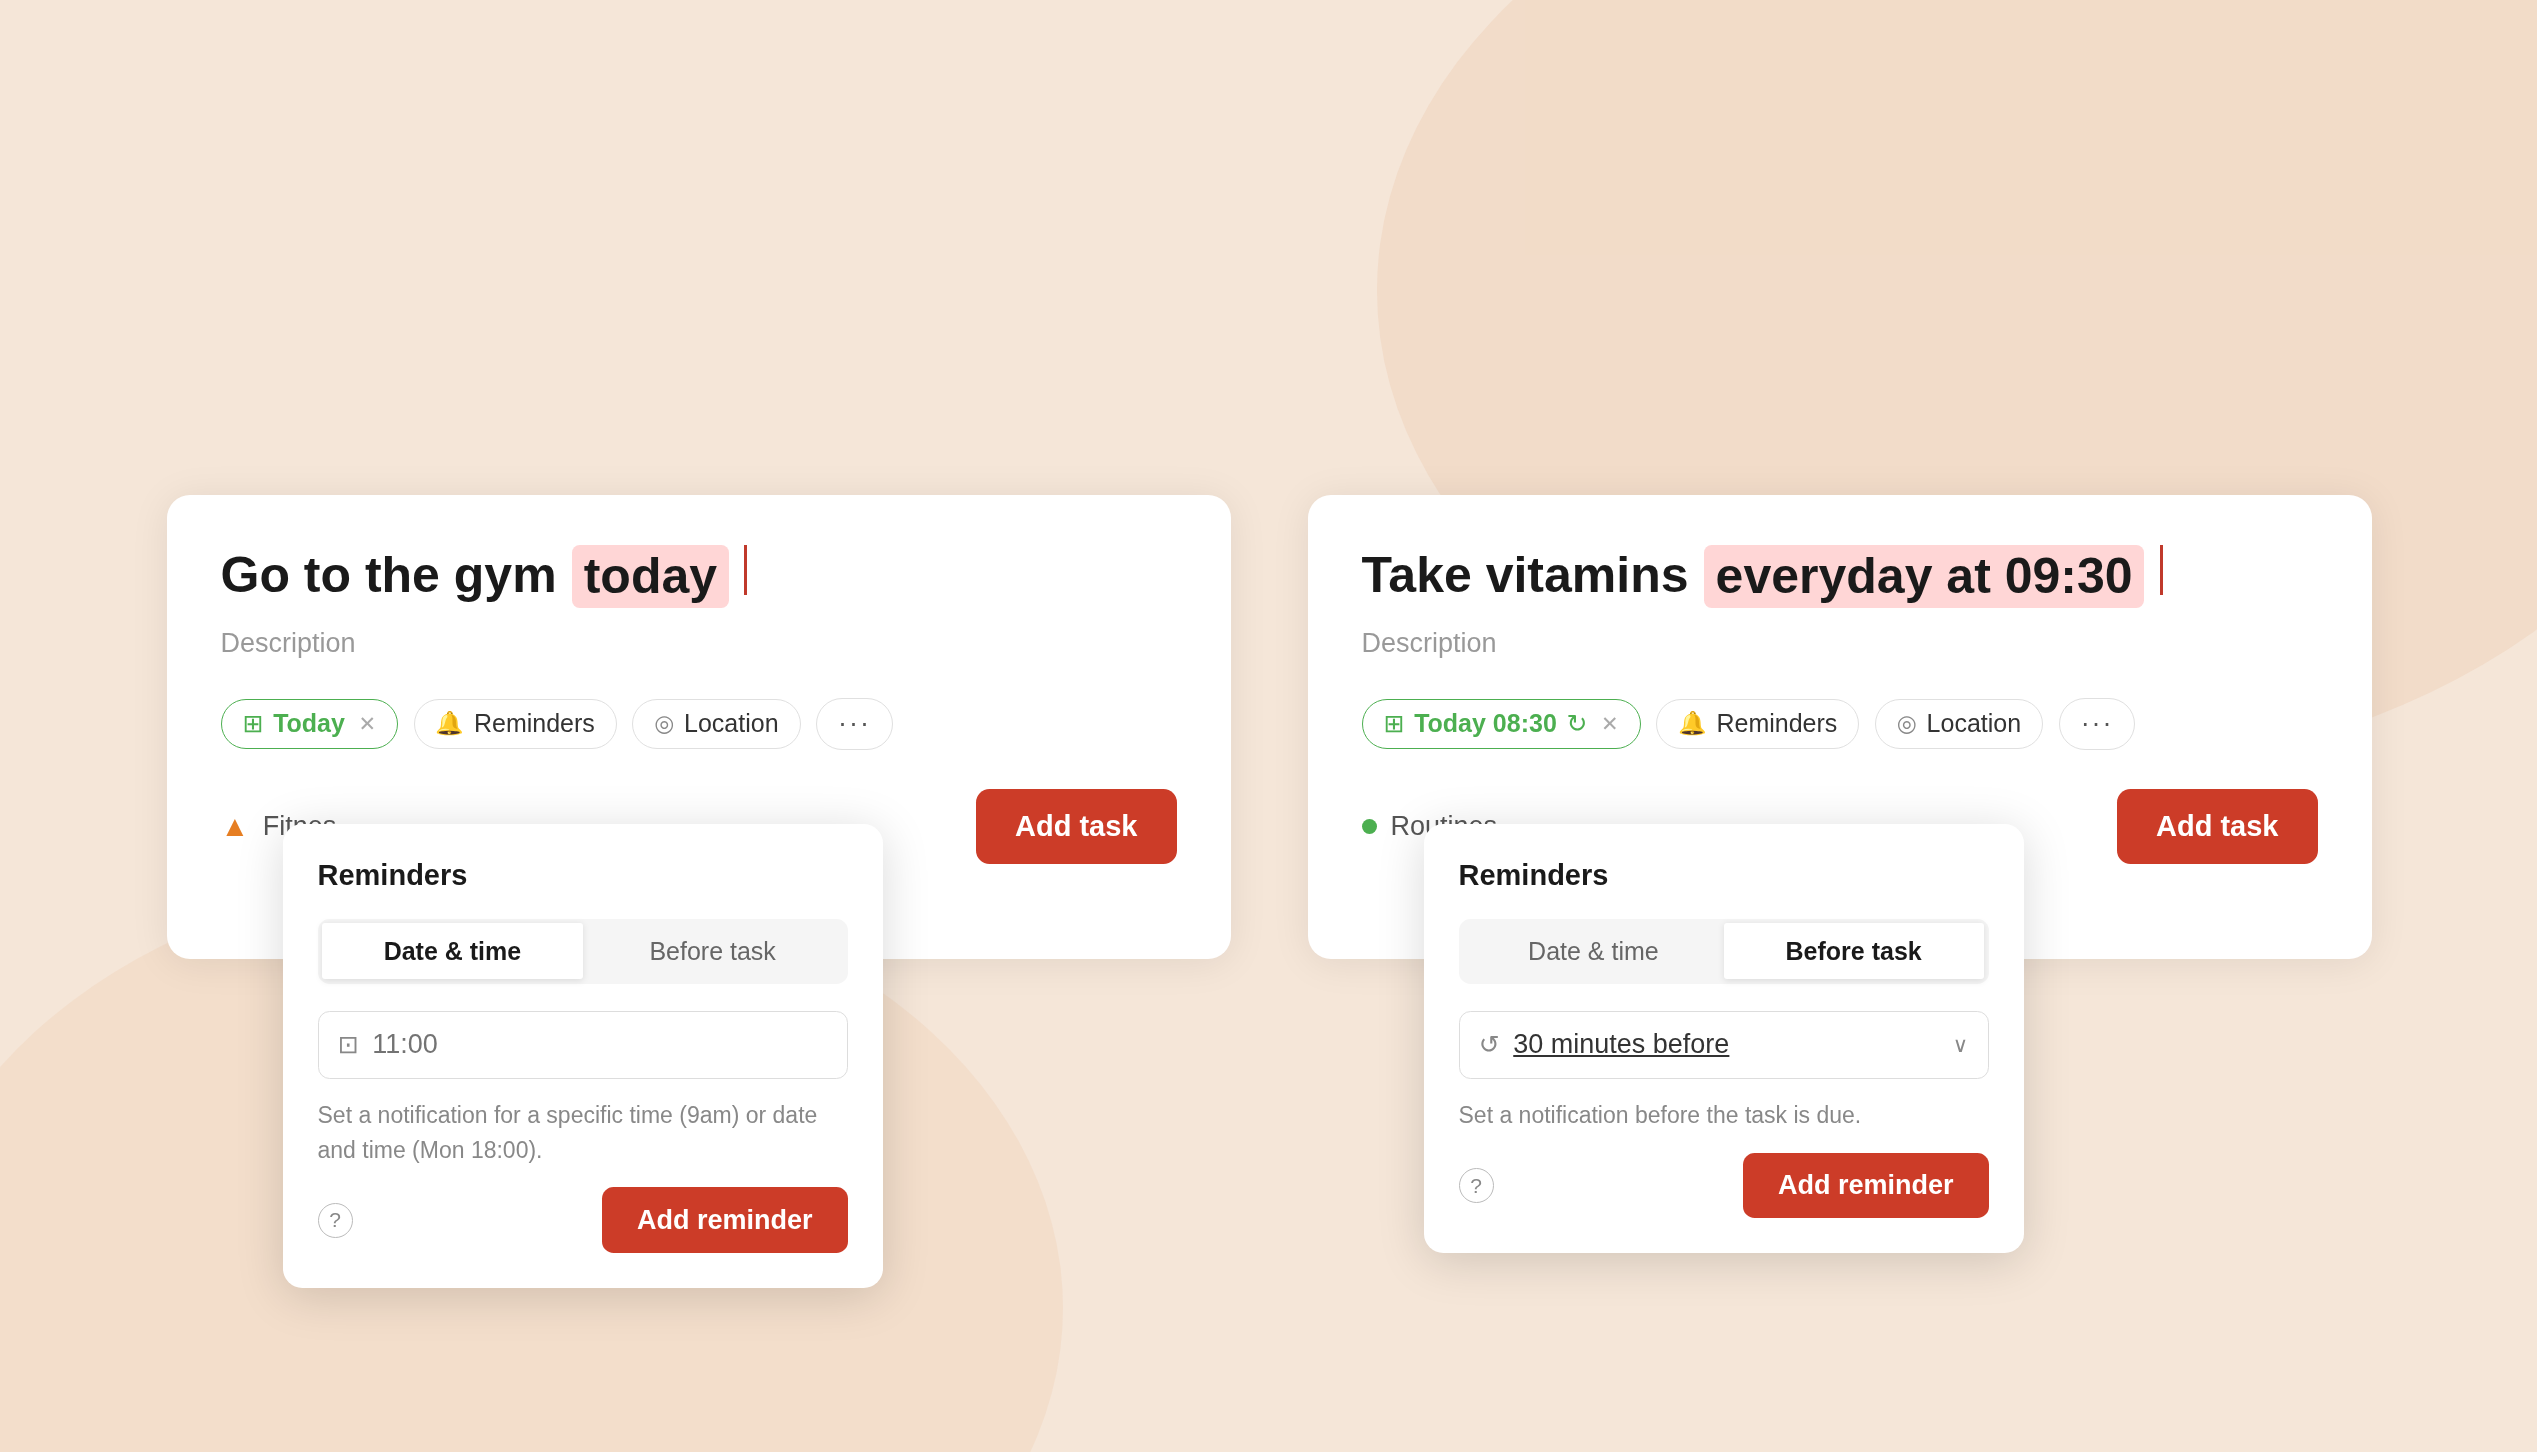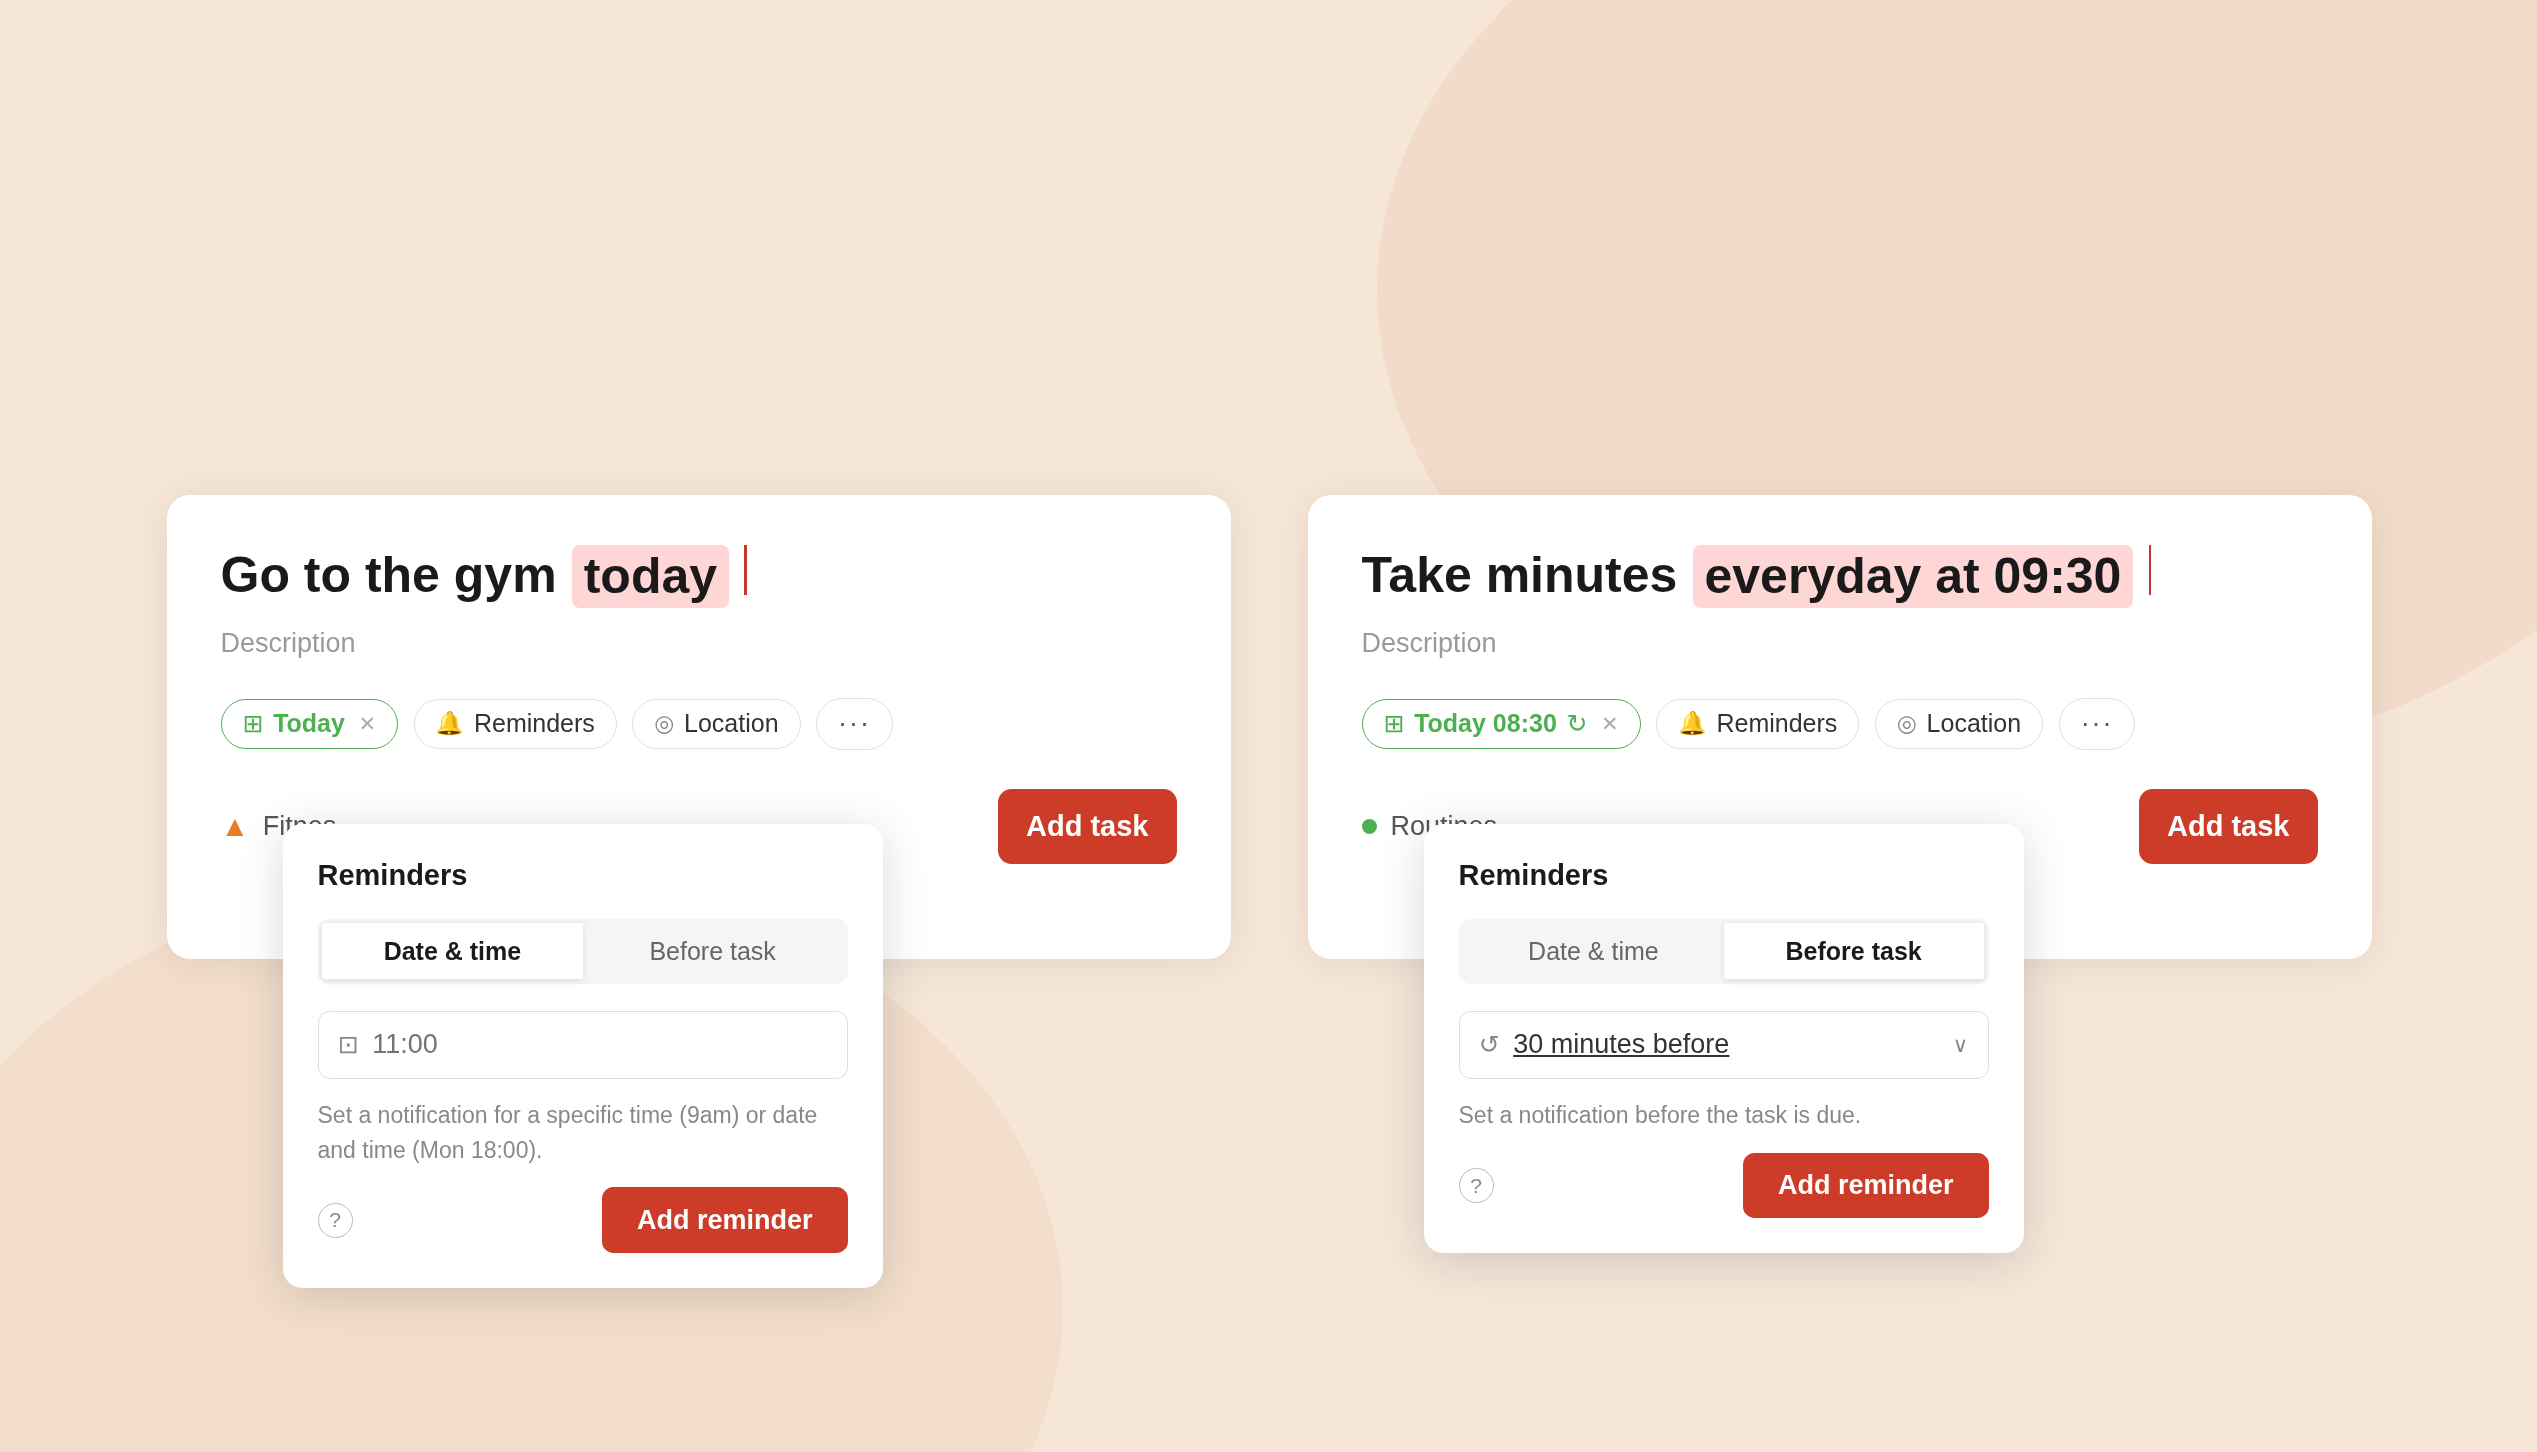--- a/index.html
+++ b/index.html
@@ -158,21 +158,21 @@
     }
 
     .footer-icon-orange { color: #e67e22; font-size: 29px; }
     .footer-dot-green { width: 15.5px; height: 15.5px; background: #4caf50; border-radius: 50%; display: inline-block; }
 
     .btn-add-task {
       background: #cc3c28;
       color: #fff;
       border: none;
       border-radius: 13.5px;
-      padding: 21px 28px;
+      padding: 21px 39px;
       font-size: 29px;
       font-weight: 600;
       cursor: pointer;
     }
 
     
     .popover {
       position: absolute;
       background: #fff;
       border-radius: 19.3px;
@@ -362,21 +362,21 @@
       <div class="popover-hint">Set a notification for a specific time (9am) or date and time (Mon 18:00).</div>
       <div class="popover-footer">
         <div class="help-icon">?</div>
         <button class="btn-add-reminder">Add reminder</button>
       </div>
     </div>
   </div>
 
   <div class="card">
     <div class="card-title">
-      <span>Take minutes</span>
+      <span>Take vitamins</span>
       <span class="title-highlight">everyday at 09:30</span>
       <span class="title-cursor"></span>
     </div>
     <div class="card-description">Description</div>
     <div class="tag-row">
       <div class="tag tag-today">
         <span class="tag-icon-green">⊞</span>
         <span class="tag-label-green">Today 08:30</span>
         <span class="repeat-icon">↻</span>
         <span class="tag-close">✕</span>

